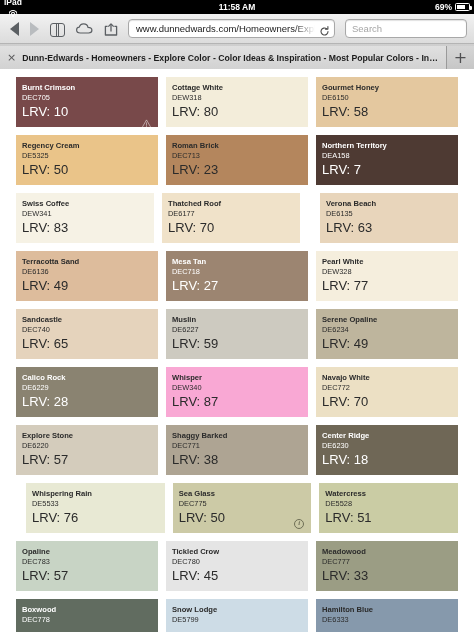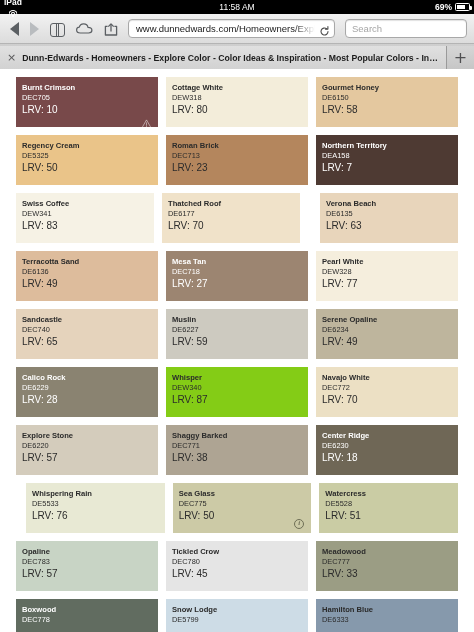--- a/index.html
+++ b/index.html
@@ -18,21 +18,21 @@
     align-items: center;
     padding: 0 4px;
     color: #ffffff;
     font-size: 8.5px;
     font-weight: bold;
     position: relative;
   }
   .status-left { display: flex; align-items: center; gap: 3px; flex-direction: column; }
   .status-center {
     position: absolute; left: 0; right: 0;
-    text-align: center; font-size: 8.5px; font-weight: normal;
+    text-align: center; font-size: 8.5px; font-weight: bold;
     pointer-events: none;
   }
   .status-right {
     margin-left: auto; display: flex; align-items: center; gap: 3px;
     position: relative; z-index: 2;
   }
   .wifi-icon { display: inline-block; width: 9px; height: 8px; position: relative; }
   .wifi-icon i {
     position: absolute; border: 1.2px solid #fff; border-bottom: none;
     border-radius: 50% 50% 0 0 / 100% 100% 0 0; left: 50%; transform: translateX(-50%);
@@ -145,21 +145,21 @@
   }
   .swatch {
     flex: 1;
     height: 50px;
     padding: 6px 0 0 6px;
     position: relative;
     line-height: 1.32;
   }
   .sw-name { font-size: 7.6px; font-weight: bold; }
   .sw-code { font-size: 7.4px; }
-  .sw-lrv  { font-size: 10px; }
+  .sw-lrv  { font-size: 13px; }
   .sw-dark .sw-name, .sw-dark .sw-code, .sw-dark .sw-lrv { color: #ffffff; }
   .sw-light .sw-name, .sw-light .sw-code, .sw-light .sw-lrv { color: #2b2b2b; }
 
   .badge-warn {
     position: absolute; right: 6px; bottom: 4px;
     width: 11px; height: 10px;
   }
   .badge-info {
     position: absolute; right: 7px; bottom: 4px;
     width: 10px; height: 10px; border: 1px solid #6f6f56;
@@ -321,21 +321,21 @@
         <div class="sw-code">DE6234</div>
         <div class="sw-lrv">LRV: 49</div>
       </div>
     </div>
     <div class="swatch-row">
       <div class="swatch sw-dark" style="background: rgb(138, 131, 113);">
         <div class="sw-name">Calico Rock</div>
         <div class="sw-code">DE6229</div>
         <div class="sw-lrv">LRV: 28</div>
       </div>
-      <div class="swatch sw-light" style="background: #84cc16;">
+      <div class="swatch sw-light" style="background: #f9a8d4;">
         <div class="sw-name">Whisper</div>
         <div class="sw-code">DEW340</div>
         <div class="sw-lrv">LRV: 87</div>
       </div>
       <div class="swatch sw-light" style="background: rgb(236, 224, 196);">
         <div class="sw-name">Navajo White</div>
         <div class="sw-code">DEC772</div>
         <div class="sw-lrv">LRV: 70</div>
       </div>
     </div>

